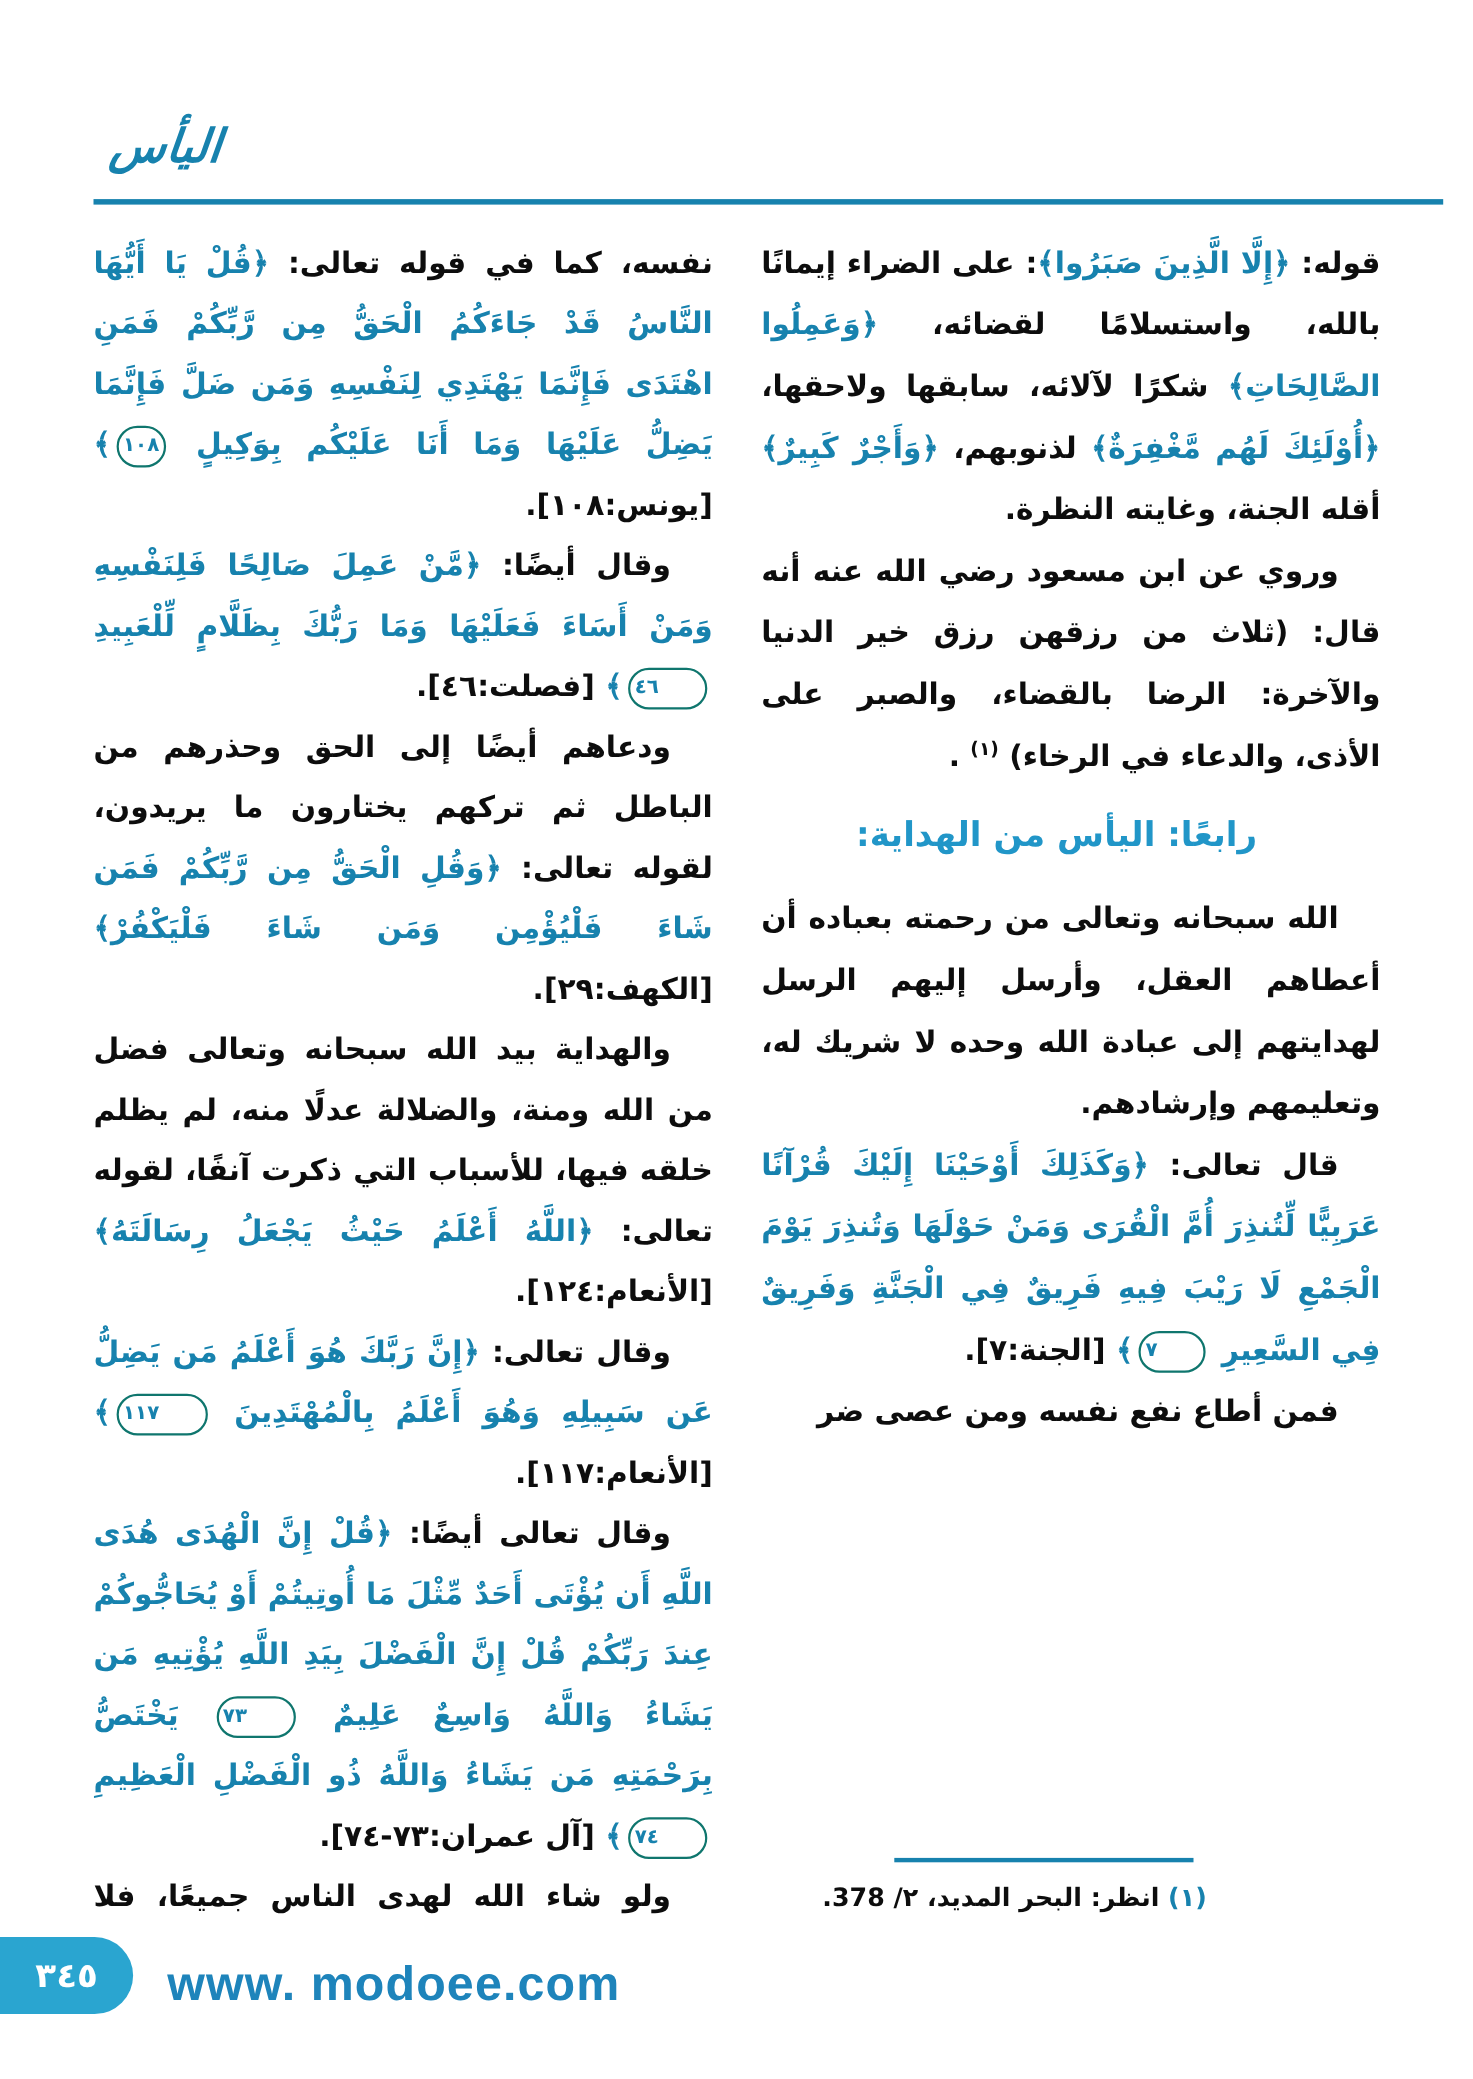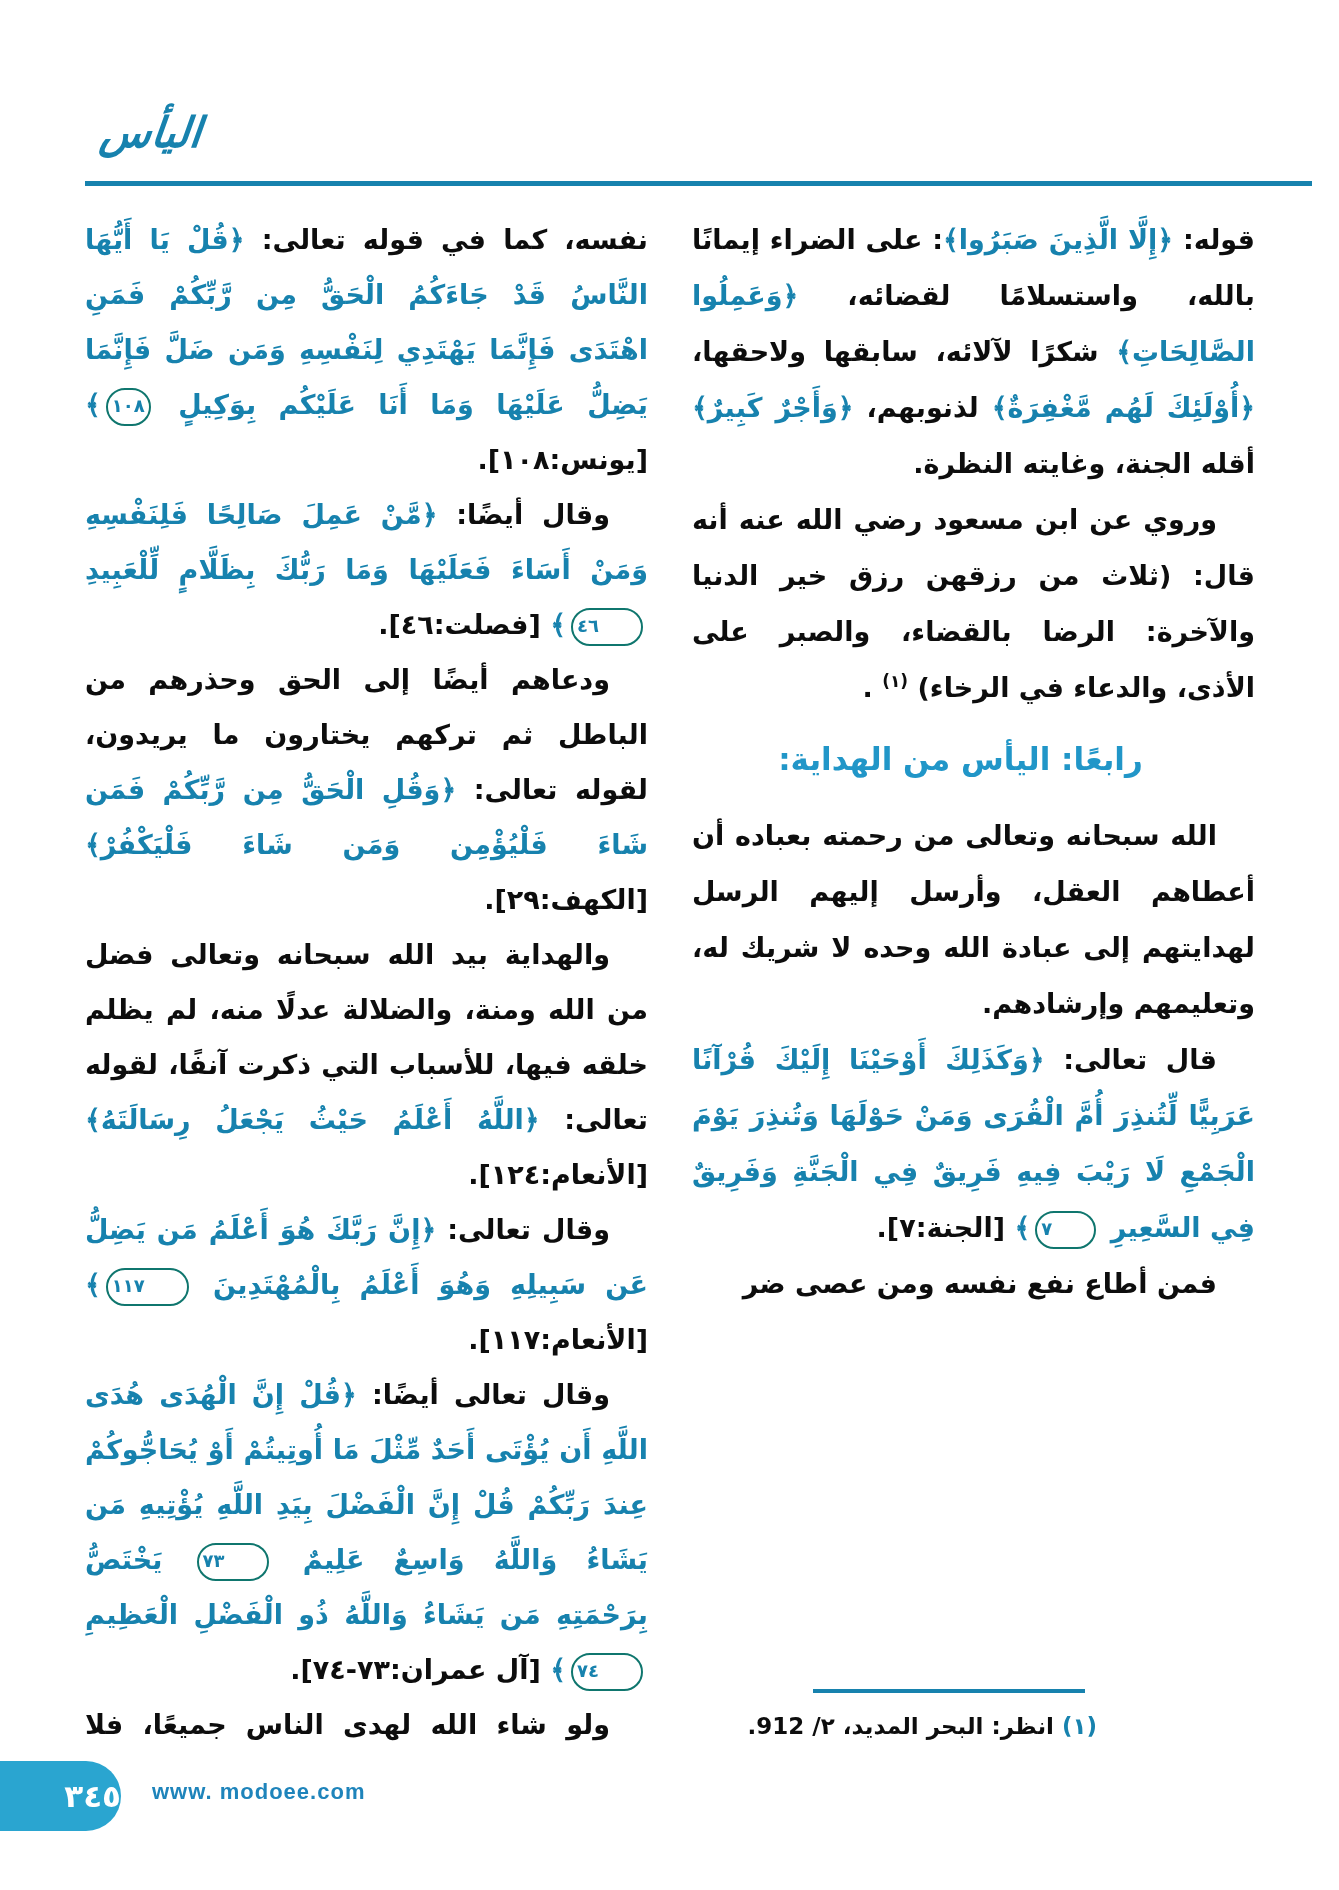--- a/index.html
+++ b/index.html
@@ -57,27 +57,27 @@
     padding-right:158px;line-height:34px;
   }
   .footnote-text .seg-m{color:#1782ae;}
 
   
   .page-number-tab{
     position:absolute;left:0;top:1761px;width:121px;height:70px;
     background:#2aa5d0;border-radius:0 38px 38px 0;
   }
   .page-number{
-    display:block;width:100%;height:70px;line-height:70px;text-align:right;
+    display:block;width:100%;height:70px;line-height:70px;text-align:center;
     color:#ffffff;font-size:31px;font-weight:bold;letter-spacing:6px;
   }
   .website{
     position:absolute;left:152px;top:1779px;direction:ltr;
     font-family:"Liberation Sans",sans-serif;
-    font-size:22px;font-weight:bold;color:#1e84bb;letter-spacing:1px;
+    font-size:44px;font-weight:bold;color:#1e84bb;letter-spacing:1px;
   }
 </style>
 </head>
 <body>
 
 <div class="page">
 
   <div class="header-title">اليأس</div>
   <div class="header-rule"></div>
 
@@ -85,21 +85,21 @@
     <div class="col col-right" id="col-right">
 
       <p class="para"><span class="seg-n">قوله: </span><span class="seg-q">﴿إِلَّا الَّذِينَ صَبَرُوا﴾</span><span class="seg-n">: على الضراء إيمانًا بالله، واستسلامًا لقضائه، </span><span class="seg-q">﴿وَعَمِلُوا الصَّالِحَاتِ﴾</span><span class="seg-n"> شكرًا لآلائه، سابقها ولاحقها، </span><span class="seg-q">﴿أُوْلَئِكَ لَهُم مَّغْفِرَةٌ﴾</span><span class="seg-n"> لذنوبهم، </span><span class="seg-q">﴿وَأَجْرٌ كَبِيرٌ﴾</span><span class="seg-n"> أقله الجنة، وغايته النظرة.</span></p>
         <p class="para indent"><span class="seg-n">وروي عن ابن مسعود رضي الله عنه أنه قال: (ثلاث من رزقهن رزق خير الدنيا والآخرة: الرضا بالقضاء، والصبر على الأذى، والدعاء في الرخاء) </span><span class="seg-sup">(١)</span><span class="seg-n"> .</span></p>
         <p class="heading"><span class="seg-h">رابعًا: اليأس من الهداية:</span></p>
         <p class="para indent"><span class="seg-n">الله سبحانه وتعالى من رحمته بعباده أن أعطاهم العقل، وأرسل إليهم الرسل لهدايتهم إلى عبادة الله وحده لا شريك له، وتعليمهم وإرشادهم.</span></p>
         <p class="para indent"><span class="seg-n">قال تعالى: </span><span class="seg-q">﴿وَكَذَلِكَ أَوْحَيْنَا إِلَيْكَ قُرْآنًا عَرَبِيًّا لِّتُنذِرَ أُمَّ الْقُرَى وَمَنْ حَوْلَهَا وَتُنذِرَ يَوْمَ الْجَمْعِ لَا رَيْبَ فِيهِ فَرِيقٌ فِي الْجَنَّةِ وَفَرِيقٌ فِي السَّعِيرِ </span><span class="seg-a">٧</span><span class="seg-q">﴾</span><span class="seg-n"> [الجنة:٧].</span></p>
         <p class="para indent"><span class="seg-n">فمن أطاع نفع نفسه ومن عصى ضر</span></p>
         <div class="footnote">
         <div class="footnote-rule"></div>
-        <div class="footnote-text"><span class="seg-m">(١)</span><span> انظر: البحر المديد، ٢/ 912.</span></div>
+        <div class="footnote-text"><span class="seg-m">(١)</span><span> انظر: البحر المديد، ٢/ 378.</span></div>
       </div>
     </div>
     <div class="col col-left" id="col-left">
         <p class="para"><span class="seg-n">نفسه، كما في قوله تعالى: </span><span class="seg-q">﴿قُلْ يَا أَيُّهَا النَّاسُ قَدْ جَاءَكُمُ الْحَقُّ مِن رَّبِّكُمْ فَمَنِ اهْتَدَى فَإِنَّمَا يَهْتَدِي لِنَفْسِهِ وَمَن ضَلَّ فَإِنَّمَا يَضِلُّ عَلَيْهَا وَمَا أَنَا عَلَيْكُم بِوَكِيلٍ </span><span class="seg-a">١٠٨</span><span class="seg-q">﴾</span><span class="seg-n"> [يونس:١٠٨].</span></p>
         <p class="para indent"><span class="seg-n">وقال أيضًا: </span><span class="seg-q">﴿مَّنْ عَمِلَ صَالِحًا فَلِنَفْسِهِ وَمَنْ أَسَاءَ فَعَلَيْهَا وَمَا رَبُّكَ بِظَلَّامٍ لِّلْعَبِيدِ </span><span class="seg-a">٤٦</span><span class="seg-q">﴾</span><span class="seg-n"> [فصلت:٤٦].</span></p>
         <p class="para indent"><span class="seg-n">ودعاهم أيضًا إلى الحق وحذرهم من الباطل ثم تركهم يختارون ما يريدون، لقوله تعالى: </span><span class="seg-q">﴿وَقُلِ الْحَقُّ مِن رَّبِّكُمْ فَمَن شَاءَ فَلْيُؤْمِن وَمَن شَاءَ فَلْيَكْفُرْ﴾</span><span class="seg-n"> [الكهف:٢٩].</span></p>
         <p class="para indent"><span class="seg-n">والهداية بيد الله سبحانه وتعالى فضل من الله ومنة، والضلالة عدلًا منه، لم يظلم خلقه فيها، للأسباب التي ذكرت آنفًا، لقوله تعالى: </span><span class="seg-q">﴿اللَّهُ أَعْلَمُ حَيْثُ يَجْعَلُ رِسَالَتَهُ﴾</span><span class="seg-n"> [الأنعام:١٢٤].</span></p>
         <p class="para indent"><span class="seg-n">وقال تعالى: </span><span class="seg-q">﴿إِنَّ رَبَّكَ هُوَ أَعْلَمُ مَن يَضِلُّ عَن سَبِيلِهِ وَهُوَ أَعْلَمُ بِالْمُهْتَدِينَ </span><span class="seg-a">١١٧</span><span class="seg-q">﴾</span><span class="seg-n"> [الأنعام:١١٧].</span></p>
         <p class="para indent"><span class="seg-n">وقال تعالى أيضًا: </span><span class="seg-q">﴿قُلْ إِنَّ الْهُدَى هُدَى اللَّهِ أَن يُؤْتَى أَحَدٌ مِّثْلَ مَا أُوتِيتُمْ أَوْ يُحَاجُّوكُمْ عِندَ رَبِّكُمْ قُلْ إِنَّ الْفَضْلَ بِيَدِ اللَّهِ يُؤْتِيهِ مَن يَشَاءُ وَاللَّهُ وَاسِعٌ عَلِيمٌ </span><span class="seg-a">٧٣</span><span class="seg-q"> يَخْتَصُّ بِرَحْمَتِهِ مَن يَشَاءُ وَاللَّهُ ذُو الْفَضْلِ الْعَظِيمِ </span><span class="seg-a">٧٤</span><span class="seg-q">﴾</span><span class="seg-n"> [آل عمران:٧٣-٧٤].</span></p>
         <p class="para indent"><span class="seg-n">ولو شاء الله لهدى الناس جميعًا، فلا يعجزه شيء في الأرض، ولا في السماء، لقوله تعالى: </span></p>

